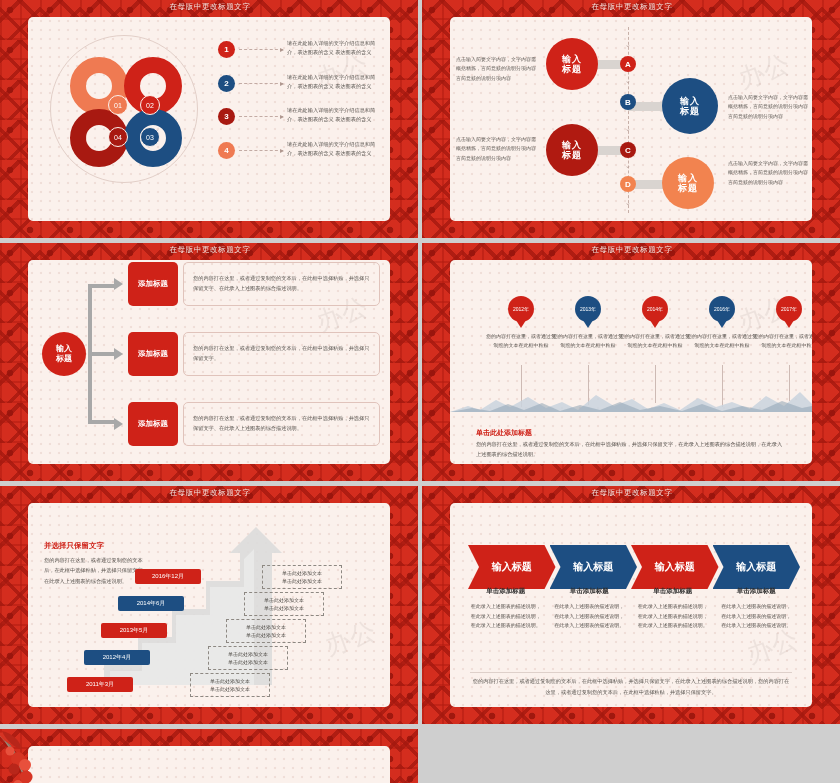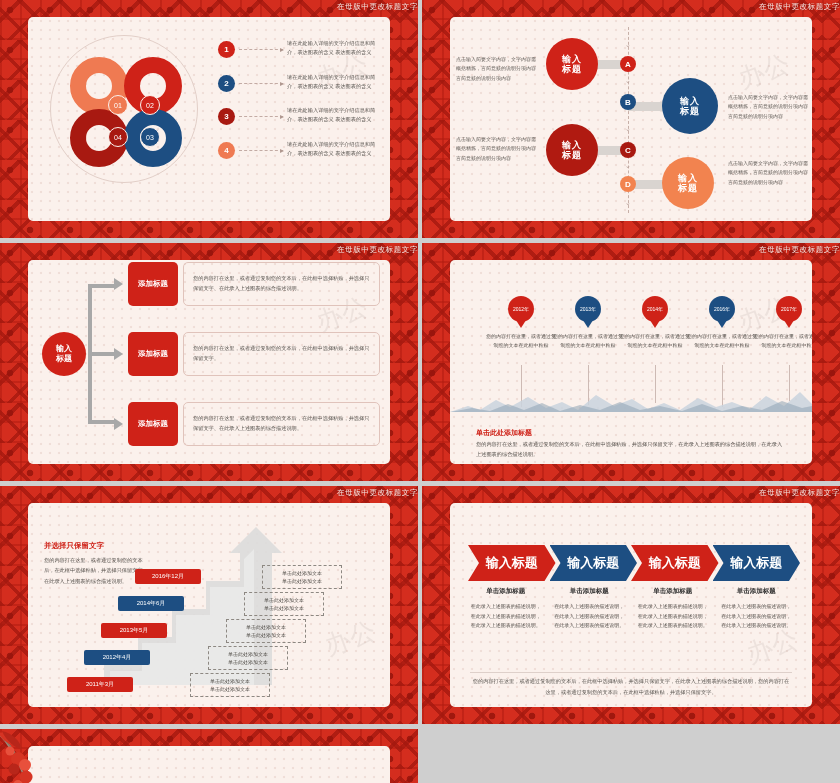--- a/index.html
+++ b/index.html
@@ -31,21 +31,21 @@
       radial-gradient(circle at 10px 10px, rgba(150,20,12,.85) 3.2px, transparent 3.6px),
       radial-gradient(circle at 30px 30px, rgba(150,20,12,.85) 3.2px, transparent 3.6px),
       repeating-linear-gradient(45deg, rgba(163,24,14,.75) 0 4px, transparent 4px 20px),
       repeating-linear-gradient(-45deg, rgba(163,24,14,.75) 0 4px, transparent 4px 20px),
       repeating-linear-gradient(0deg, rgba(178,28,16,.55) 0 2px, transparent 2px 20px),
       repeating-linear-gradient(90deg, rgba(178,28,16,.55) 0 2px, transparent 2px 20px);
     background-size: 40px 40px, 40px 40px, 40px 40px, 40px 40px, 40px 40px, 40px 40px;
   }
   .slide-title {
     position: absolute; top: 2px; left: 2px; right: 0;
-    text-align: right;
+    text-align: center;
     font-size: 7.5px;
     color: #fbe8e4;
     letter-spacing: .6px;
     text-shadow: 0 0 2px rgba(120,10,5,.9);
     z-index: 5;
   }
   .canvas {
     position: absolute;
     left: 28px; right: 28px; top: 17px; bottom: 17px;
     background: #fbf1ec;
@@ -162,21 +162,21 @@
           line-height:2; color:#55514c; }
   .s5-stair { position:absolute; left:76px; top:22px; width:210px; height:160px; }
   .s5-tag { position:absolute; height:15px; border-radius:2px; color:#fff;
             font-size:6px; display:flex; align-items:center; justify-content:center; }
   .s5-note { position:absolute; width:80px; border:1px dashed #8d8882; padding:2.5px 0;
              text-align:center; font-size:5px; line-height:1.7; color:#4d4944; }
 
   
   .s6-chevrow { position:absolute; left:18px; right:18px; top:42px; height:32px;
                 display:flex; }
-  .s6-chev { flex:1; position:relative; height:36px; color:#fff; font-size:13px;
+  .s6-chev { flex:1; position:relative; height:44px; color:#fff; font-size:10px;
              font-weight:bold; display:flex; align-items:center; justify-content:center;
              clip-path: polygon(0 0, calc(100% - 11px) 0, 100% 50%, calc(100% - 11px) 100%, 0 100%, 11px 50%);
              margin-right:-6px; }
   .s6-cols { position:absolute; left:14px; right:14px; top:84px; display:flex; }
   .s6-col { flex:1; padding:0 5px; text-align:center; }
   .s6-col h4 { font-size:6.5px; color:#2b2b2b; margin-bottom:6px; }
   .s6-col p { font-size:5px; line-height:1.9; color:#55514c; }
   .s6-rule { position:absolute; left:20px; right:20px; bottom:34px;
              border-top:1px solid #ded0ca; }
   .s6-foot { position:absolute; left:22px; right:22px; bottom:10px; font-size:5.2px;

